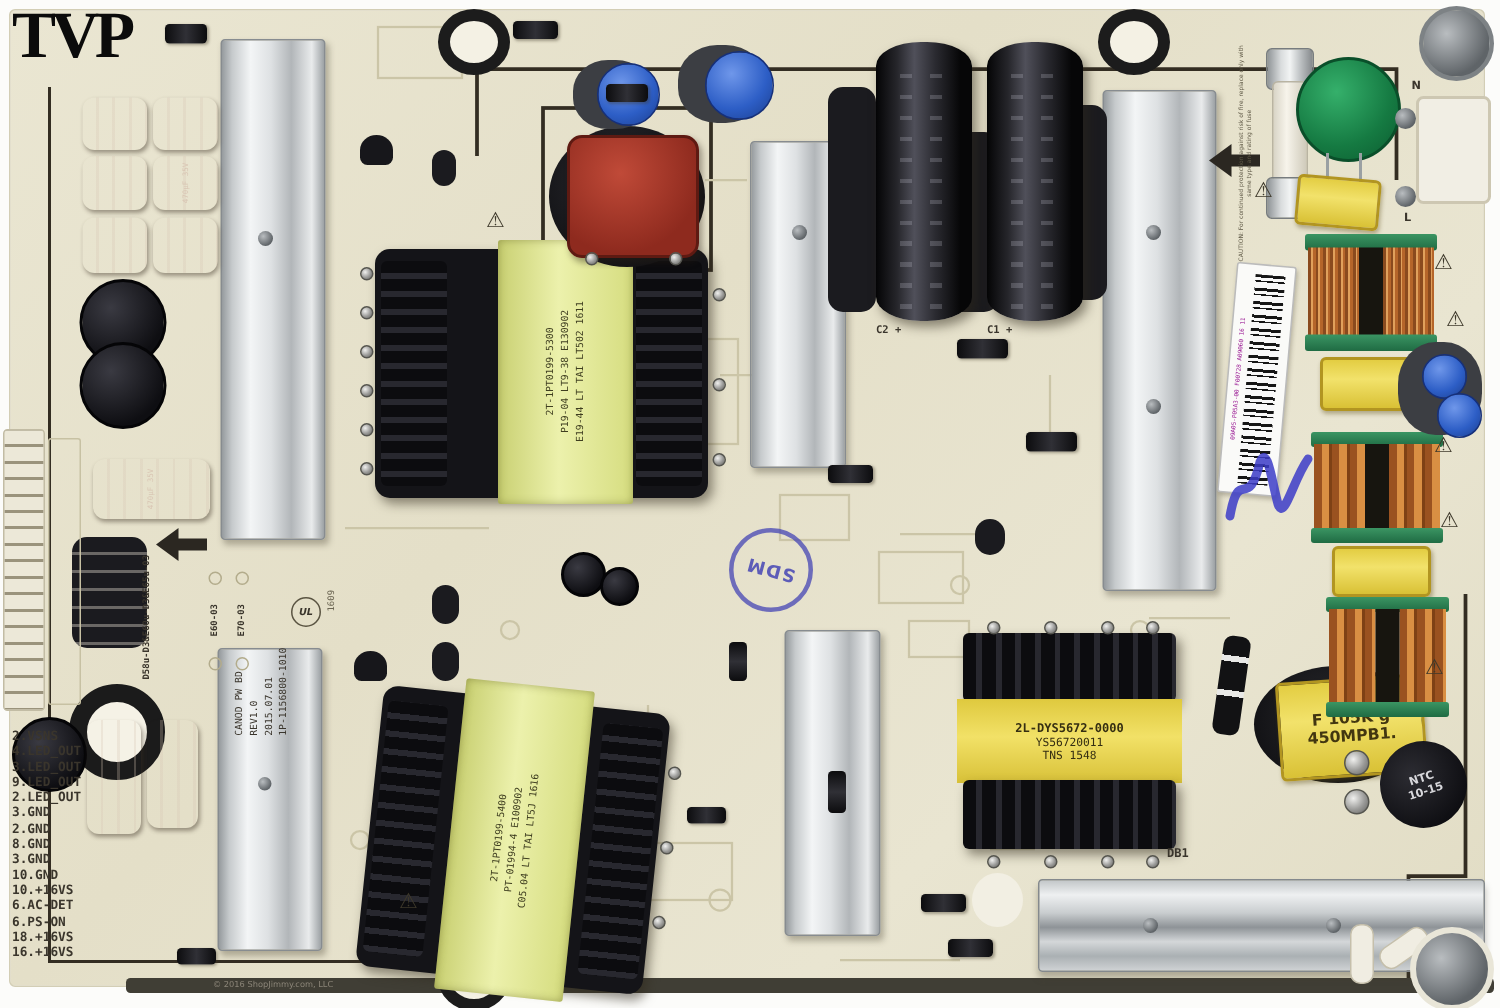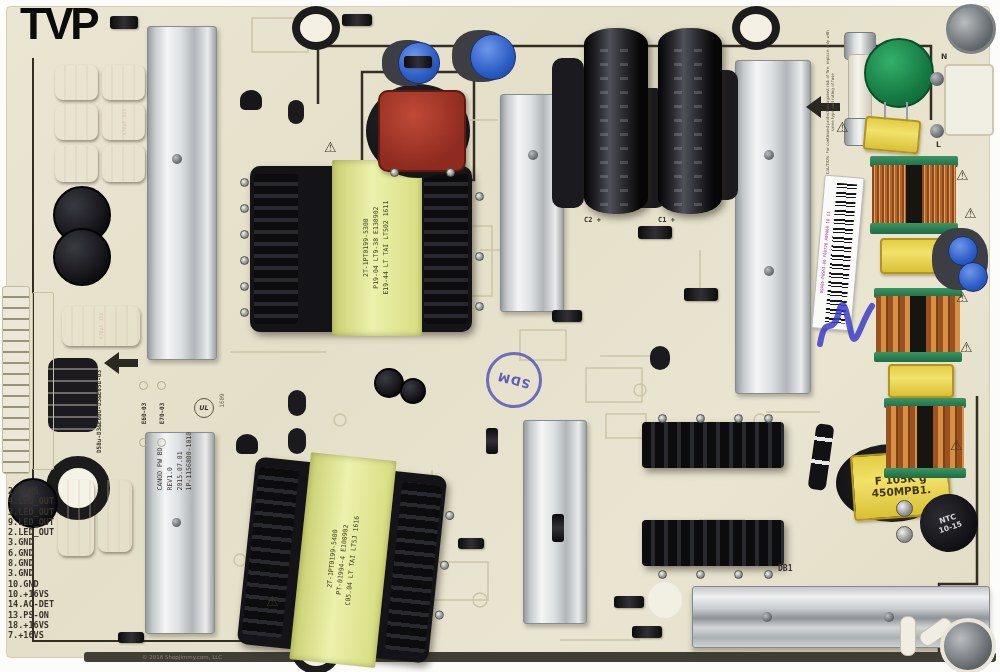--- a/index.html
+++ b/index.html
@@ -135,29 +135,29 @@
   <div class="abs" style="left:2px;top:286px;width:26px;height:186px;background:#ece8d8;border:1px solid #c2bca4;border-radius:3px;background-image:repeating-linear-gradient(180deg,transparent 0 9px,#9a937c 9px 11px);"></div>
   <div class="abs" style="left:32px;top:292px;width:20px;height:176px;border:1px solid #c7c1a3;border-radius:2px;"></div>
 
   <div class="abs silk mono" style="left:8px;top:486px;width:110px;font-size:8.5px;font-weight:700;line-height:10.3px;">
     <span style="display:block">2.VSNS</span>
     <span style="display:block">4.LED_OUT</span>
     <span style="display:block">3.LED_OUT</span>
     <span style="display:block">9.LED_OUT</span>
     <span style="display:block">2.LED_OUT</span>
     <span style="display:block">3.GND</span>
-    <span style="display:block">6.GND</span>
+    <span style="display:block">2.GND</span>
     <span style="display:block">8.GND</span>
     <span style="display:block">3.GND</span>
     <span style="display:block">10.GND</span>
     <span style="display:block">10.+16VS</span>
-    <span style="display:block">14.AC-DET</span>
-    <span style="display:block">13.PS-ON</span>
+    <span style="display:block">6.AC-DET</span>
+    <span style="display:block">6.PS-ON</span>
     <span style="display:block">18.+16VS</span>
-    <span style="display:block">7.+16VS</span>
+    <span style="display:block">16.+16VS</span>
   </div>
 
   <div class="abs vwrap" style="left:90px;top:348px;width:16px;height:126px;">
     <span class="vrot mono silk" style="font-size:6px;font-weight:700;width:126px;">D58u-D3&amp;E60u-D3&amp;E65u-03</span>
   </div>
   <div class="abs vwrap" style="left:136px;top:390px;width:14px;height:46px;">
     <span class="vrot mono silk" style="font-size:6px;font-weight:700;width:46px;">E60-03</span>
   </div>
   <div class="abs vwrap" style="left:154px;top:390px;width:14px;height:46px;">
     <span class="vrot mono silk" style="font-size:6px;font-weight:700;width:46px;">E70-03</span>
@@ -253,20 +253,25 @@
         <span style="display:block">C05.04 LT TAI LT5J 1616</span>
       </div>
     </div>
     <div class="abs pinDot" style="left:194px;top:40px;width:7px;height:7px;"></div>
     <div class="abs pinDot" style="left:194px;top:90px;width:7px;height:7px;"></div>
     <div class="abs pinDot" style="left:194px;top:140px;width:7px;height:7px;"></div>
   </div>
 
   <div class="abs" style="left:638px;top:422px;width:150px;height:146px;">
     <div class="abs ridgesh tblack" style="left:4px;top:0;width:142px;height:46px;"></div>
+    <div class="abs tapey" style="left:0;top:44px;width:150px;height:56px;display:flex;flex-direction:column;align-items:center;justify-content:center;">
+      <span class="mono" style="font-size:8px;font-weight:700;color:#352e12;">2L-DYS5672-0000</span>
+      <span class="mono" style="font-size:7.5px;color:#352e12;">YS56720011</span>
+      <span class="mono" style="font-size:7.5px;color:#352e12;">TNS 1548</span>
+    </div>
     <div class="abs ridgesh tblack" style="left:4px;top:98px;width:142px;height:46px;"></div>
     <div class="abs pinDot" style="left:20px;top:-8px;width:7px;height:7px;"></div>
     <div class="abs pinDot" style="left:58px;top:-8px;width:7px;height:7px;"></div>
     <div class="abs pinDot" style="left:96px;top:-8px;width:7px;height:7px;"></div>
     <div class="abs pinDot" style="left:126px;top:-8px;width:7px;height:7px;"></div>
     <div class="abs pinDot" style="left:20px;top:148px;width:7px;height:7px;"></div>
     <div class="abs pinDot" style="left:58px;top:148px;width:7px;height:7px;"></div>
     <div class="abs pinDot" style="left:96px;top:148px;width:7px;height:7px;"></div>
     <div class="abs pinDot" style="left:126px;top:148px;width:7px;height:7px;"></div>
   </div>
@@ -370,16 +375,16 @@
   <div class="abs bcapTop" style="left:400px;top:378px;width:22px;height:22px;"></div>
   <div class="abs diov" style="left:486px;top:428px;width:12px;height:26px;"></div>
   <div class="abs diov" style="left:552px;top:514px;width:12px;height:28px;"></div>
   <div class="abs dio" style="left:458px;top:538px;width:26px;height:11px;"></div>
   <div class="abs dio" style="left:614px;top:596px;width:30px;height:12px;"></div>
   <div class="abs dio" style="left:632px;top:626px;width:30px;height:12px;"></div>
   <div class="abs dio" style="left:118px;top:632px;width:26px;height:11px;"></div>
   <div class="abs blobD" style="left:650px;top:346px;width:20px;height:24px;"></div>
   <div class="abs" style="left:648px;top:582px;width:34px;height:36px;background:#f2efe3;border-radius:50%;"></div>
 
-  <div class="abs watermark" style="left:20px;top:2px;">TVP</div>
+  <div class="abs watermark" style="left:8px;top:2px;font-family:Liberation Serif, serif;">TVP</div>
   <span class="abs" style="left:142px;top:654px;font-size:5.5px;color:#8b8578;">© 2016 ShopJimmy.com, LLC</span>
 
 </div>
 
 </body></html>

